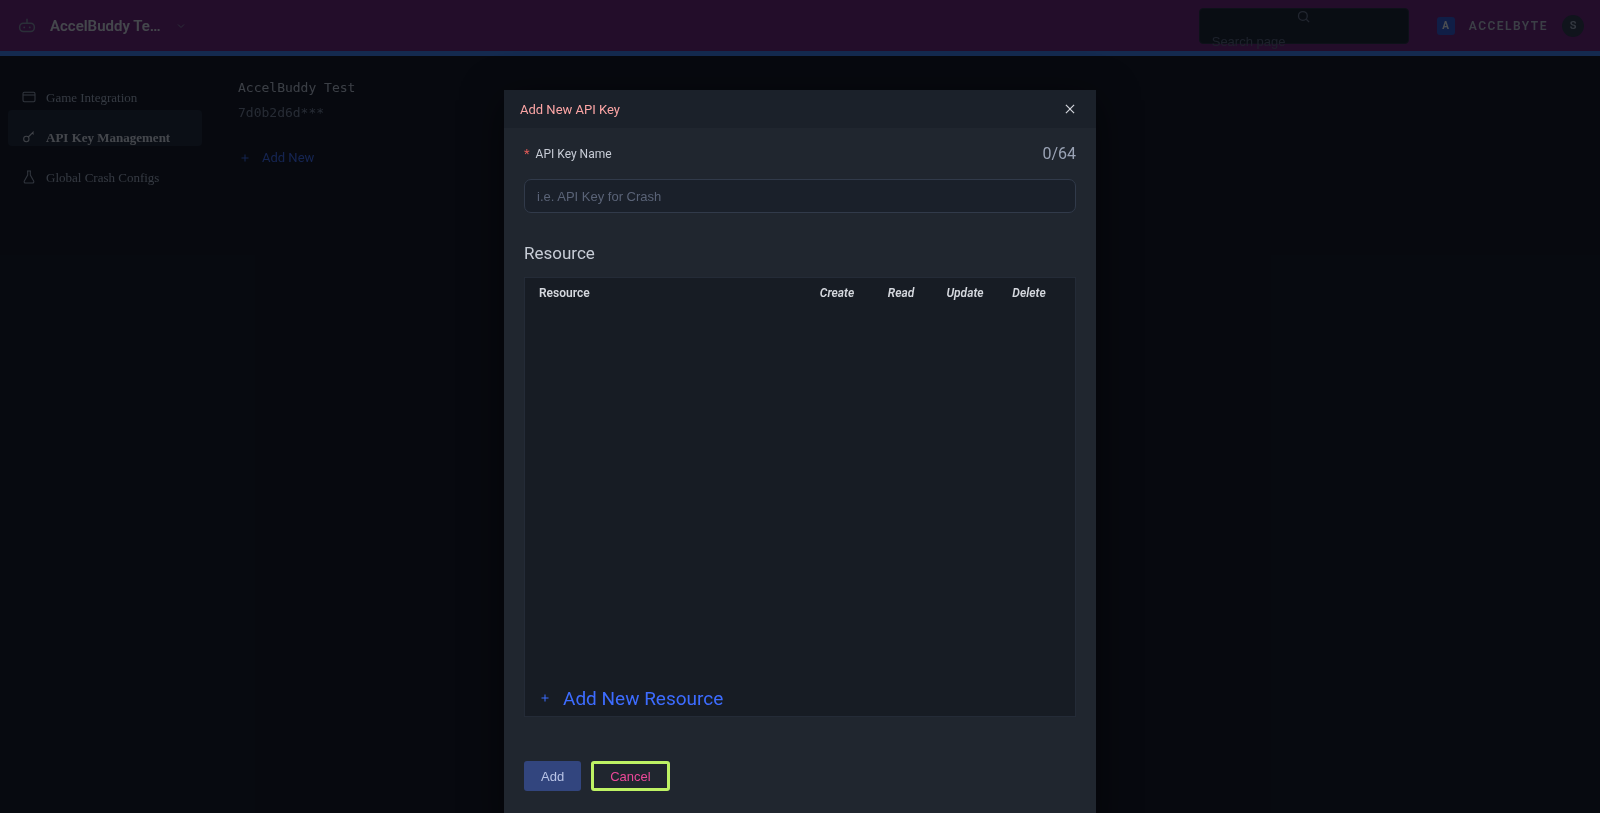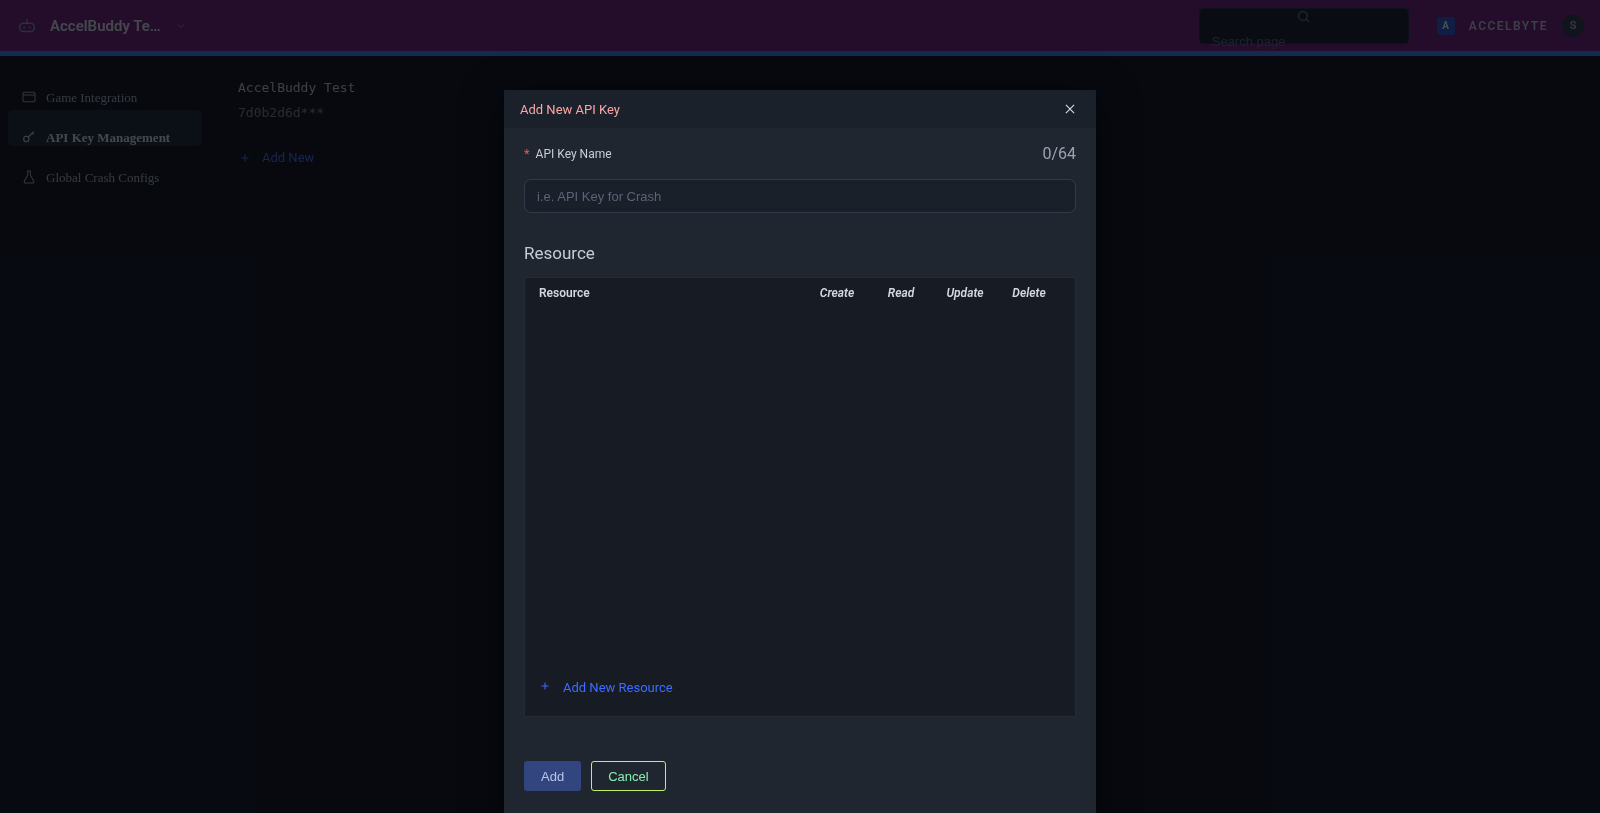--- a/index.html
+++ b/index.html
@@ -101,32 +101,32 @@
     display:flex; flex-direction:column; height: 440px;
   }
   .rt-head {
     display:flex; align-items:center; height:30px;
     padding: 0 14px; color:#d5d8de; font-size:12px; font-weight:600;
   }
   .rt-col-resource { flex: 1 1 auto; }
   .rt-col { width: 64px; text-align:center;font-style:italic; }
   .rt-body { flex:1; }
   .rt-footer-btn {
-    display:flex; gap:12px;
-    height:36px; padding:0 14px; color:#3d6cff; font-size:13px; cursor:pointer;
+    display:flex; align-items:center; gap:12px;
+    height:36px; padding:0 14px; color:#3d6cff; font-size:19px; cursor:pointer;
   }
 
   .modal-actions { display:flex; gap:10px; padding: 20px 20px 40px 20px; }
   .btn {
     height:30px; padding: 0 16px; border-radius:3px; font-size:13px; cursor:pointer;
     display:inline-flex; align-items:center; justify-content:center; border:1px solid transparent;
   }
   .btn-primary { background:#3457c0; color:#e9edf7; }
   .btn-primary.is-dim { background:#32457e; color:#b9c4e6; }
-  .btn-secondary { background:transparent; color:#86efac; border:1px solid #bef264; }
+  .btn-secondary { background:transparent; color:#ec4899; border:3px solid #bef264; }
 
   svg { display:block; }
 </style>
 </head>
 <body>
 
 <div class="topbar">
   <div class="topbar-left">
     <span>
       <svg width="22" height="22" viewBox="0 0 24 24" fill="none" stroke="#8a93a6" stroke-width="1.6">

